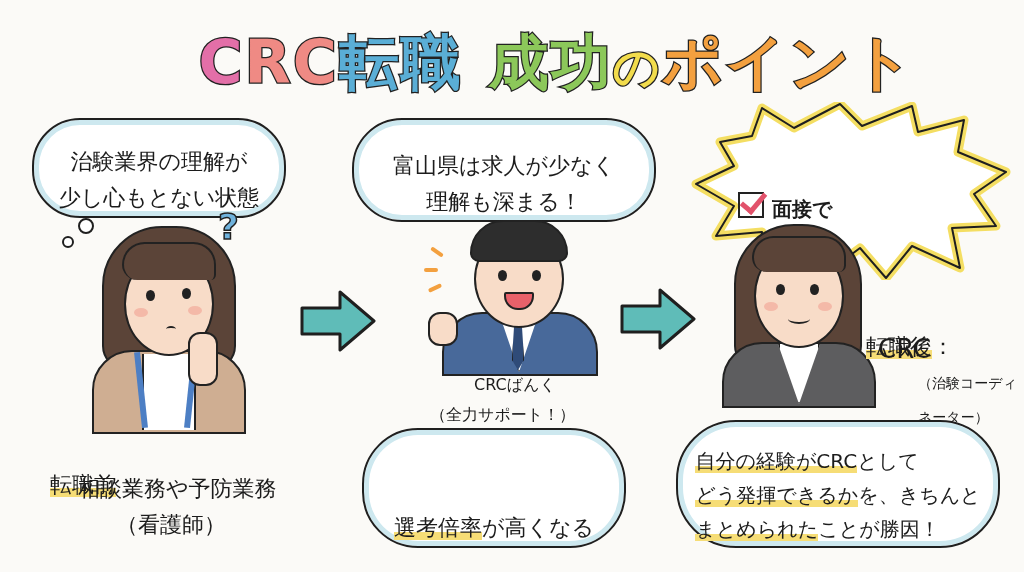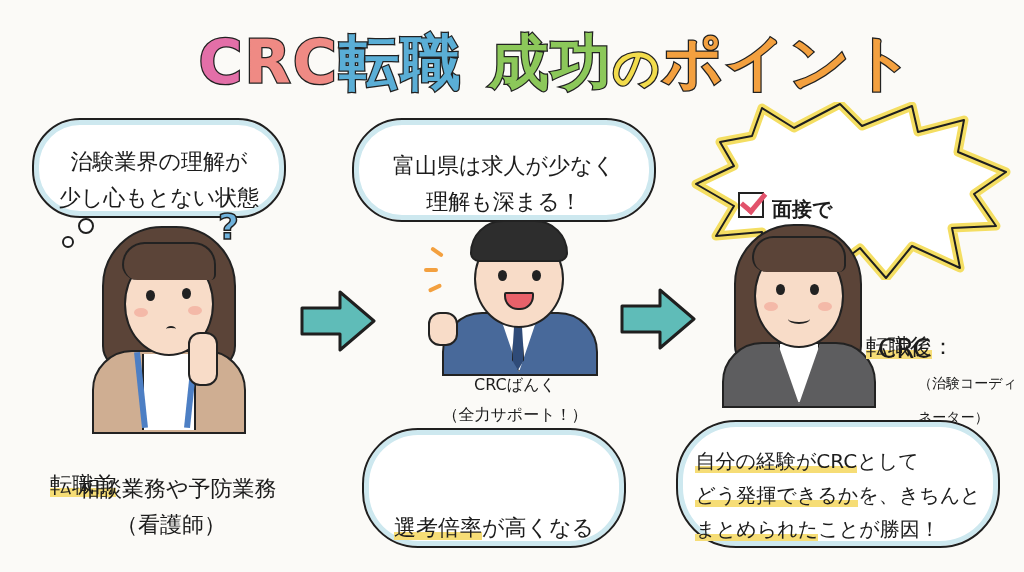--- a/index.html
+++ b/index.html
@@ -103,21 +103,21 @@
   <div class="abs" style="left:84px;top:100px;width:10px;height:48px;background:#2f4b78;border:1px solid #222;clip-path:polygon(20% 0,80% 0,100% 80%,50% 100%,0 80%);"></div>
   <div class="head" style="left:46px;top:10px;width:86px;height:94px;"></div>
   <div class="hair" style="left:42px;top:0;width:94px;height:38px;background:#2d2d2d;border-radius:44px 44px 12px 12px;"></div>
   <div class="eye" style="left:70px;top:50px;"></div>
   <div class="eye" style="left:104px;top:50px;"></div>
   <div class="abs" style="left:76px;top:72px;width:26px;height:14px;background:#e8616a;border:2px solid #222;border-radius:2px 2px 14px 14px;"></div>
   <div class="abs" style="left:0;top:92px;width:26px;height:30px;background:#f8dcc8;border:2px solid #222;border-radius:12px;"></div>
 </div>
 
 <div class="label" style="left:450px;top:368px;width:130px;text-align:center;font-size:16px;">CRCばんく</div>
-<div class="label small" style="left:430px;top:398px;width:170px;text-align:center;">（全力サポート！）</div>
+<div class="label small" style="left:430px;top:398px;width:170px;text-align:left;">（全力サポート！）</div>
 
 <svg class="tail" style="left:420px;top:408px;" width="30" height="26">
   <path d="M4 24 L14 2 L26 24" fill="#fff" stroke="#1f1f1f" stroke-width="2.5"></path>
 </svg>
 <div class="bubble speech2">
   <div>
     <div><span class="hl2">選考倍率</span><span>が高くなる</span></div>
   </div>
 </div>
 

